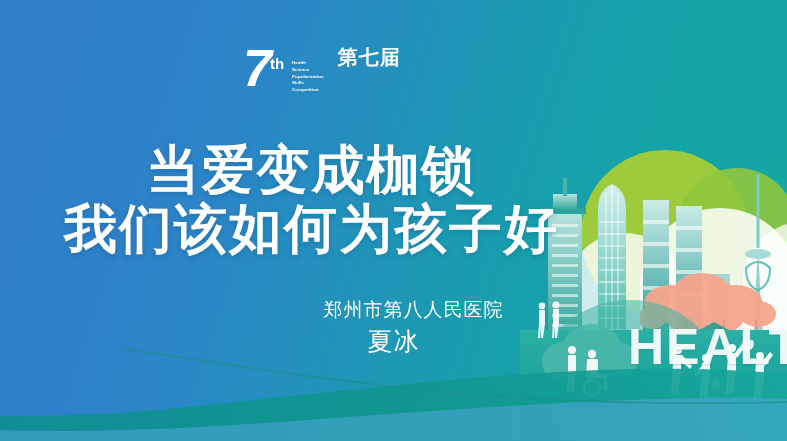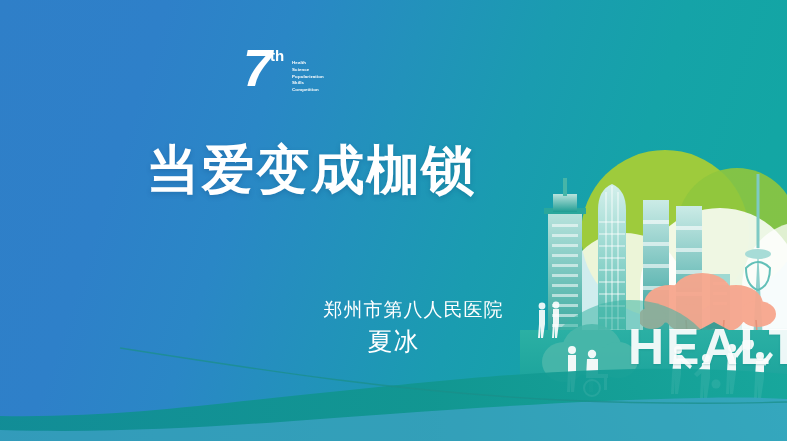--- a/index.html
+++ b/index.html
@@ -99,21 +99,21 @@
     font-weight: 700;
     line-height: .86;
     font-style: italic;
     letter-spacing: -2px;
   }
   #logo-th {
     color: #fff;
     font-size: 15px;
     font-weight: 700;
     line-height: 1;
-    margin-top: 2px;
+    margin-top: 10px;
   }
   #logo-seven-wrap { display: flex; align-items: flex-start; }
   #logo-en {
     display: flex;
     flex-direction: column;
     margin-left: 2px;
     margin-top: 14px;
   }
   #logo-en span {
     color: #fff;
@@ -390,25 +390,27 @@
       <div id="logo-th">th</div>
     </div>
     <div id="logo-en">
       <span>Health</span>
       <span>Science</span>
       <span>Popularization</span>
       <span>Skills</span>
       <span>Competition</span>
     </div>
     <div id="logo-cn">
+      <div id="logo-cn-line1">第七届</div>
     </div>
   </div>
 
   <div id="headline">
     <div id="headline-l1">当爱变成枷锁</div>
+    <div id="headline-l2">我们该如何为孩子好</div>
   </div>
 
   <div id="subtitle">
     <div id="subtitle-org">郑州市第八人民医院</div>
     <div id="subtitle-name">夏冰</div>
   </div>
 
 </div>
 
 </body></html>

